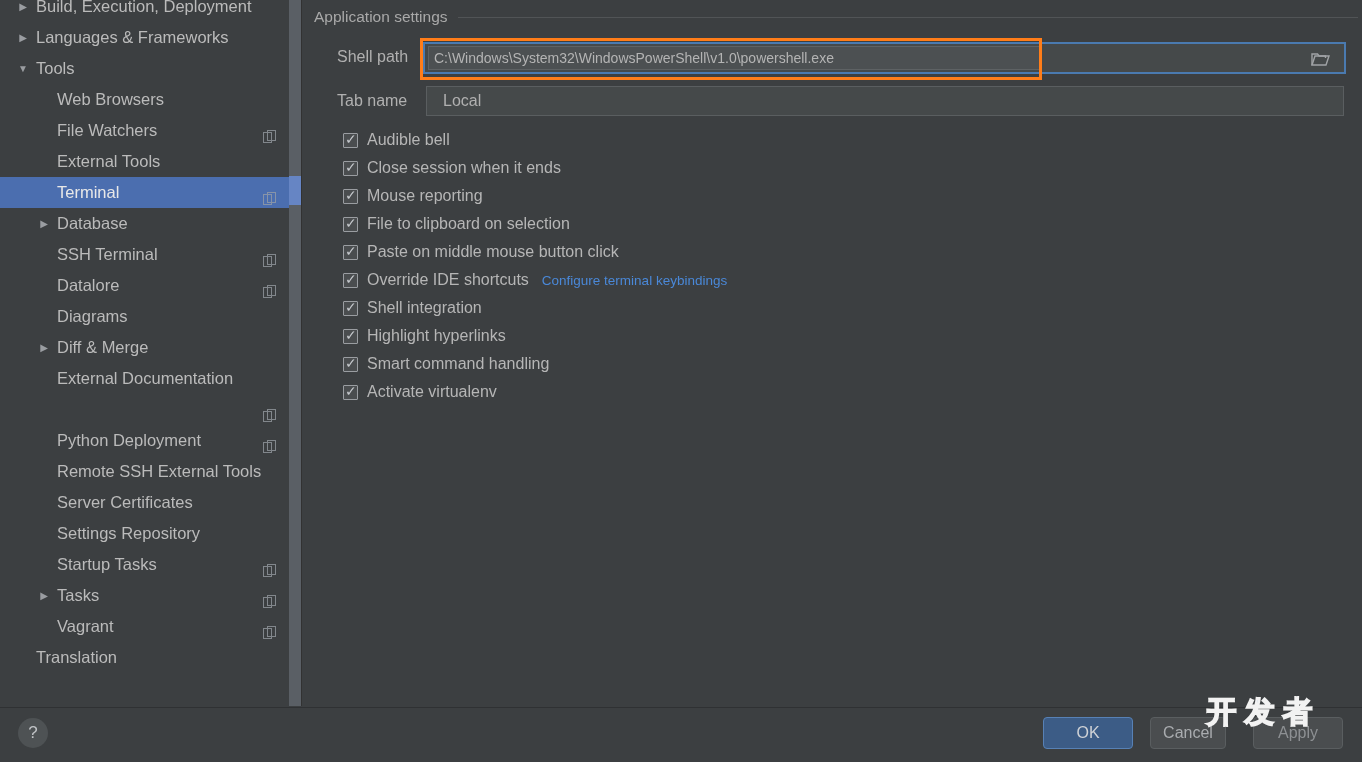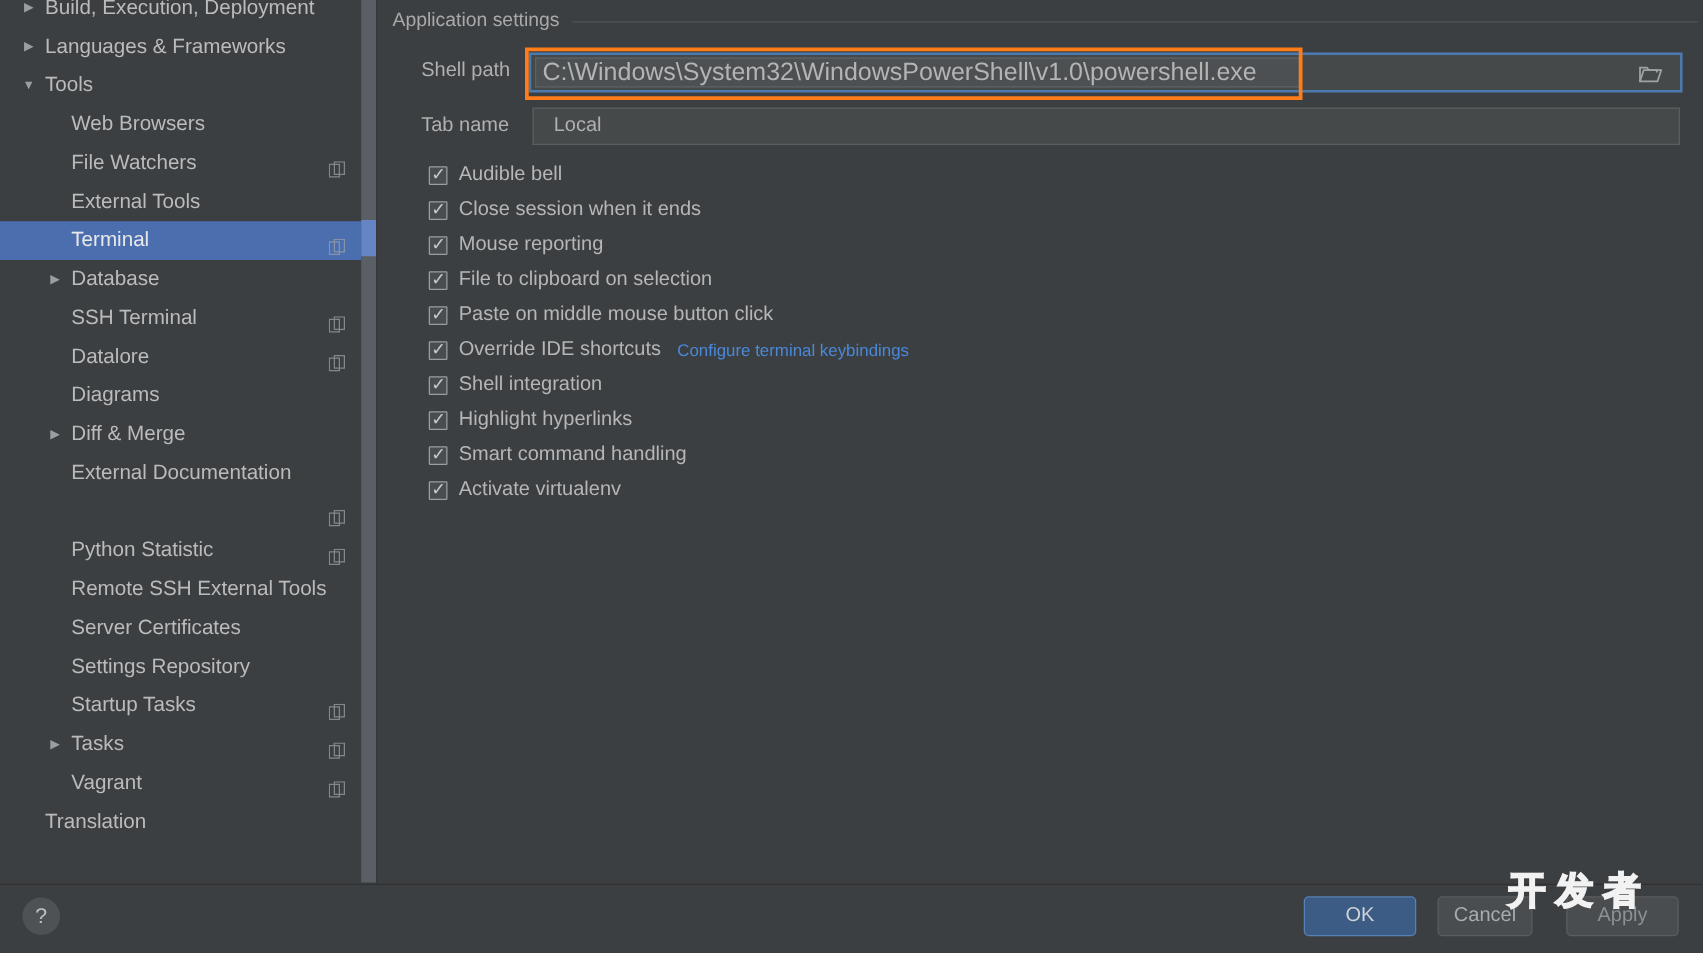--- a/index.html
+++ b/index.html
@@ -162,21 +162,21 @@
     box-sizing: border-box;
     background: #45494a;
   }
   #shell-path-input {
     position: absolute;
     left: 126px; top: 4px;
     width: 612px; height: 24px;
     box-sizing: border-box;
     background: #4c5052;
     border: 1px solid #5e6264;
-    font-size: 20px;
+    font-size: 14px;
     color: #b4b4b4;
     line-height: 22px;
     padding-left: 5px;
     white-space: nowrap;
     overflow: hidden;
   }
   #shell-path-browse {
     position: absolute;
     right: 14px; top: 7px;
     width: 20px; height: 17px;
@@ -412,21 +412,21 @@
         <div class="tree-item lvl1">
           <span class="tree-label">External Documentation</span>
         </div>
         <div class="tree-item lvl1">
           <span class="tree-copy-icon"><svg width="14" height="14" viewBox="0 0 14 14">
               <rect x="0.5" y="2.5" width="8" height="10" fill="none" stroke="#9aa0a6" stroke-width="1"></rect>
               <rect x="4.5" y="0.5" width="8" height="10" fill="none" stroke="#9aa0a6" stroke-width="1"></rect>
             </svg></span>
         </div>
         <div class="tree-item lvl1">
-          <span class="tree-label">Python Statistic</span>
+          <span class="tree-label">Python Deployment</span>
           <span class="tree-copy-icon"><svg width="14" height="14" viewBox="0 0 14 14">
               <rect x="0.5" y="2.5" width="8" height="10" fill="none" stroke="#9aa0a6" stroke-width="1"></rect>
               <rect x="4.5" y="0.5" width="8" height="10" fill="none" stroke="#9aa0a6" stroke-width="1"></rect>
             </svg></span>
         </div>
         <div class="tree-item lvl1">
           <span class="tree-label">Remote SSH External Tools</span>
         </div>
         <div class="tree-item lvl1">
           <span class="tree-label">Server Certificates</span>

